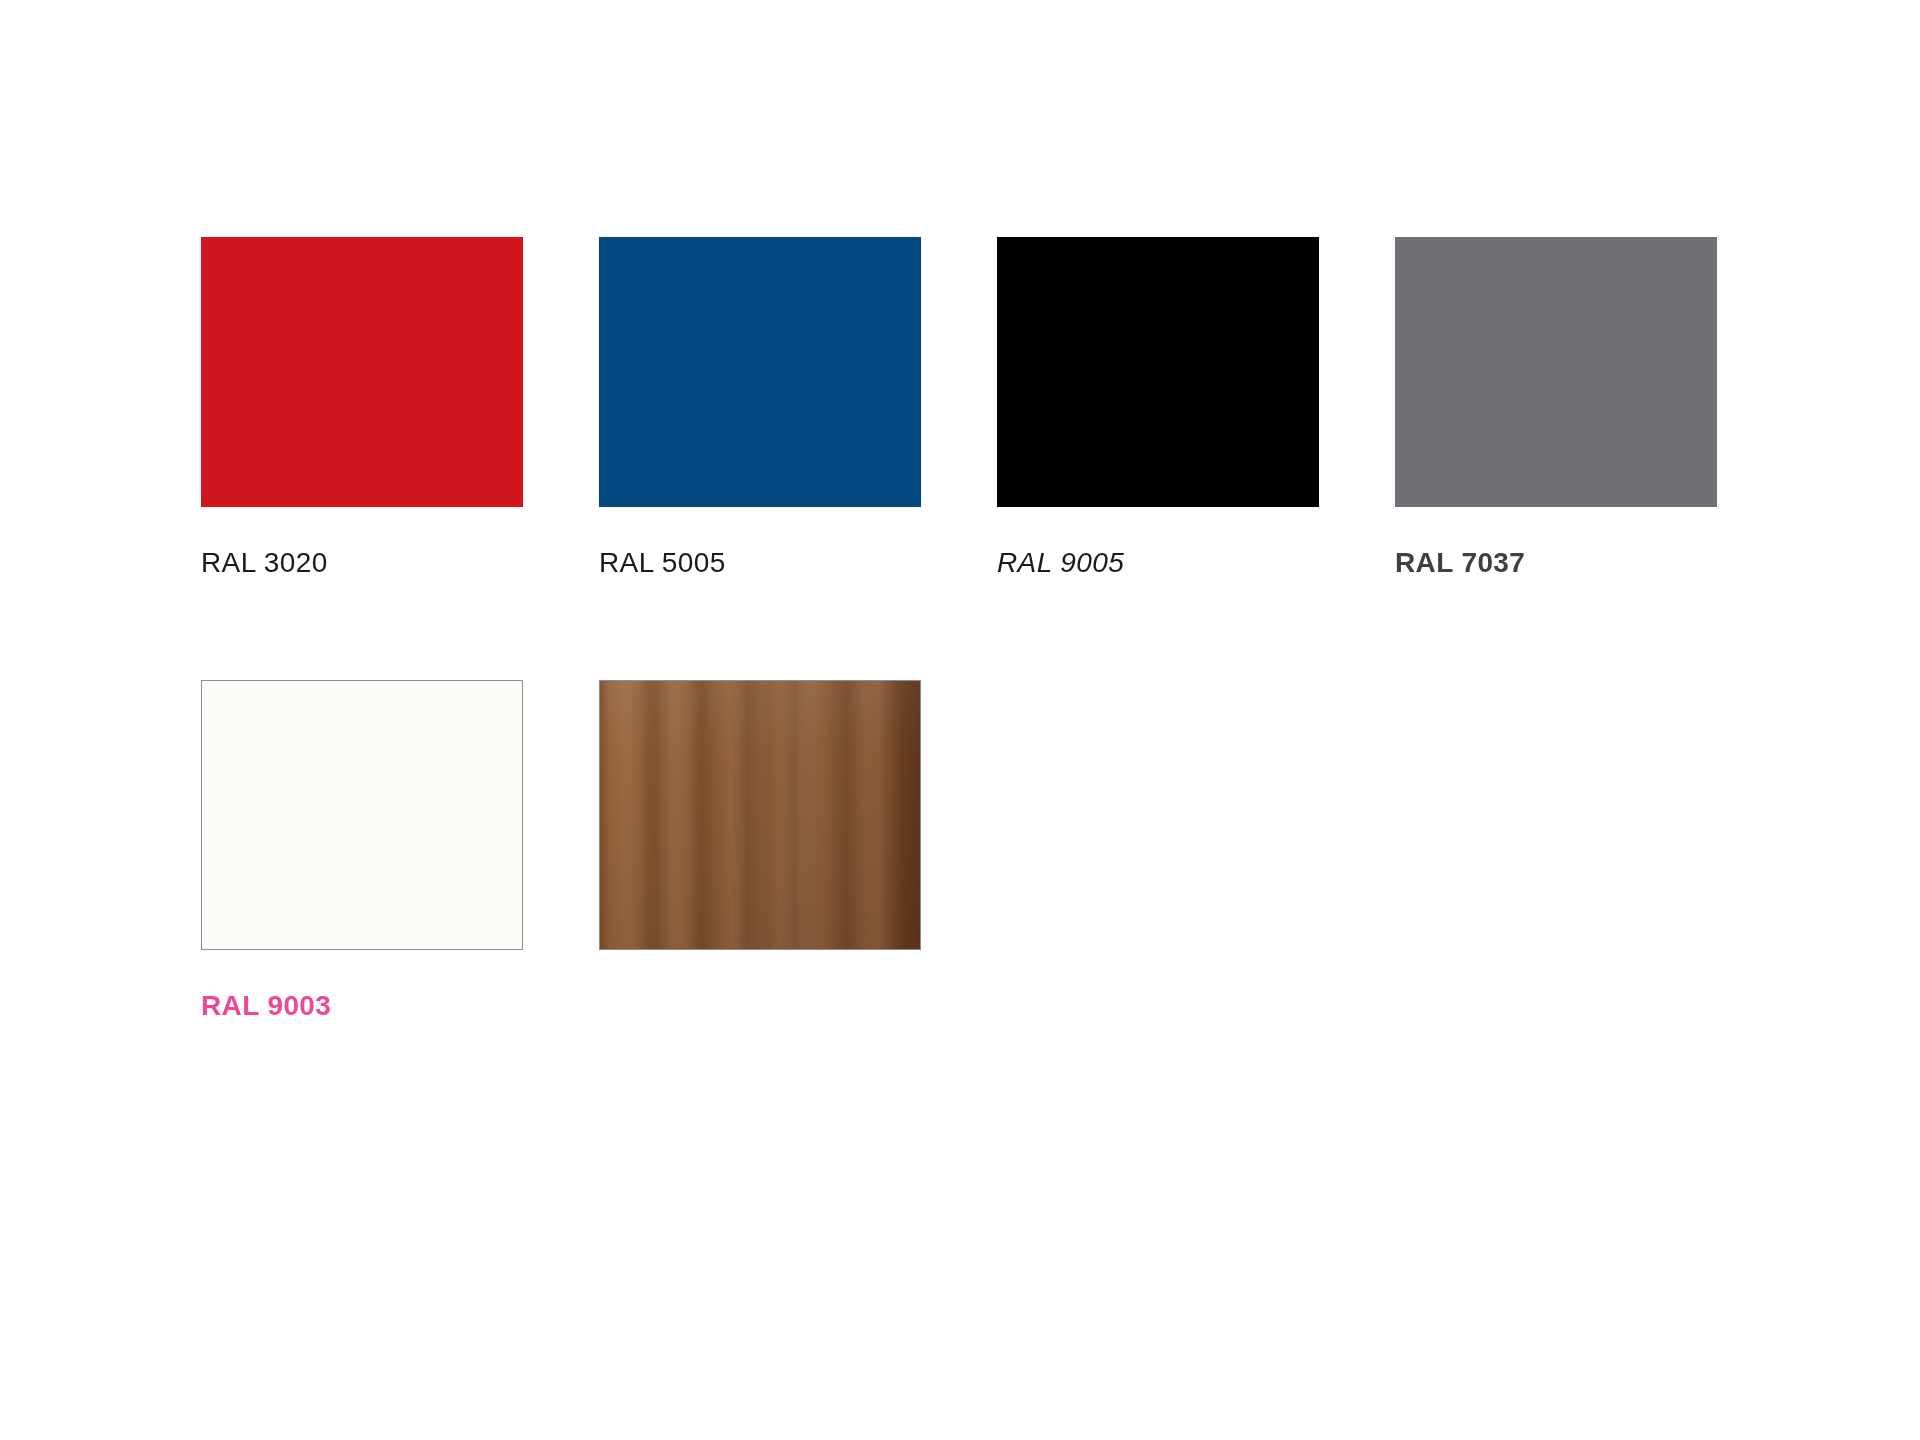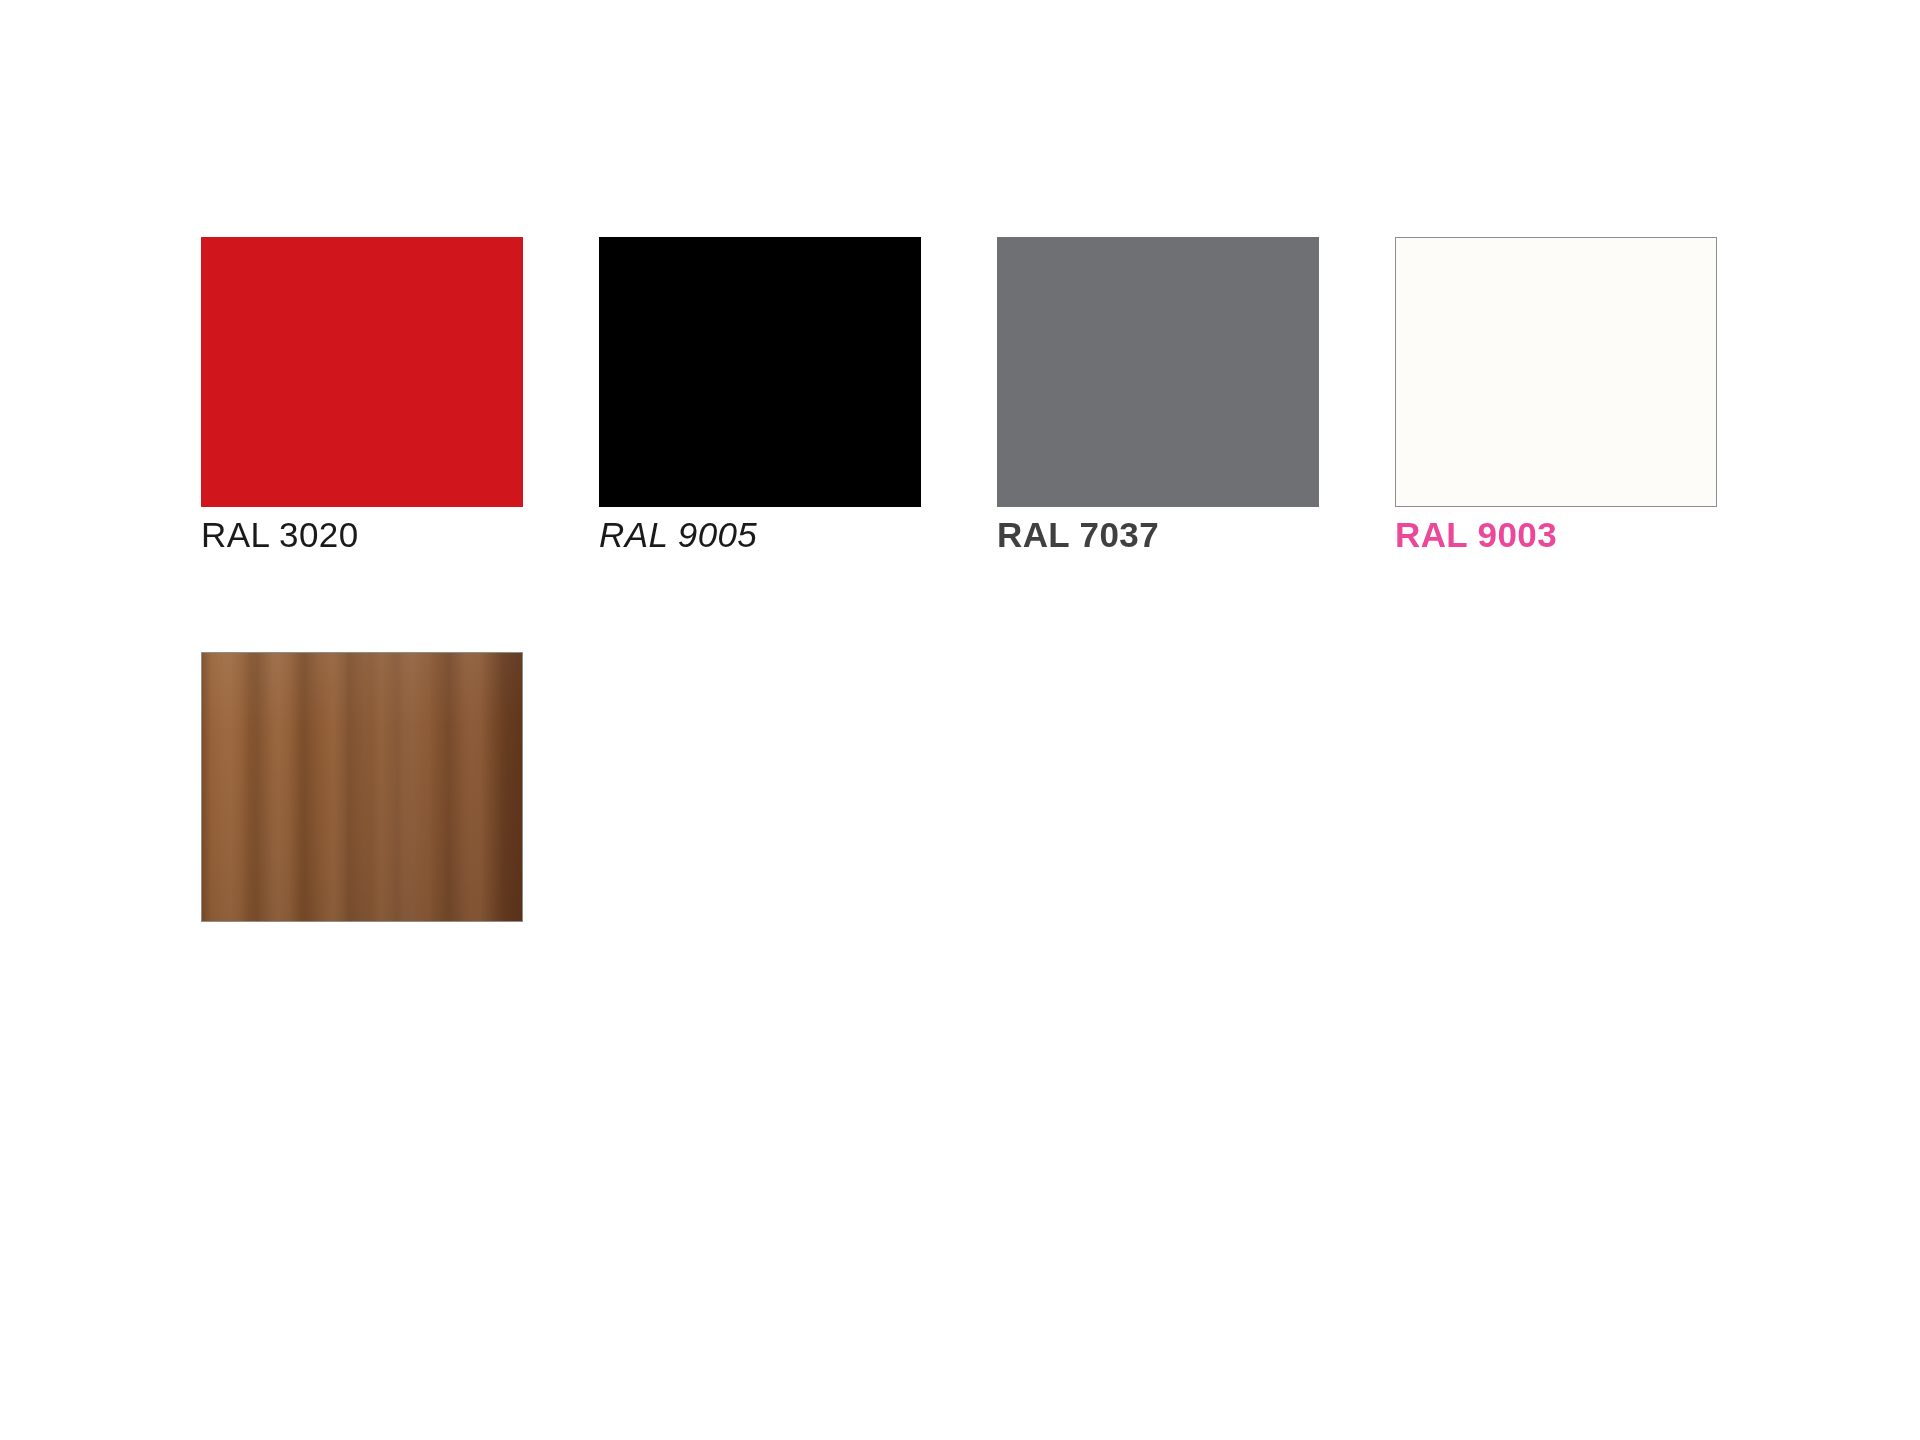--- a/index.html
+++ b/index.html
@@ -37,22 +37,22 @@
     box-sizing: border-box;
     position: relative;
     overflow: hidden;
   }
 
   .swatch-chip.bordered {
     border: 1px solid #8d8d8d;
   }
 
   .swatch-label {
-    margin-top: 4px;
-    font-size: 35px;
+    margin-top: 32px;
+    font-size: 28px;
     line-height: 48px;
     font-weight: 400;
     letter-spacing: 0.4px;
     color: #1a1a1a;
     white-space: nowrap;
   }
 
   
   .wood-grain {
     position: absolute;
@@ -104,20 +104,24 @@
 </head>
 <body style="background: rgb(255, 255, 255);">
 
 <div id="palette-board">
 
   <div class="swatch-cell">
     <div class="swatch-chip" style="background-color: rgb(208, 22, 28);"></div>
     <div class="swatch-label" style="color: rgb(26, 26, 26);">RAL 3020</div>
   </div>
 
+  <div class="swatch-cell">
+    <div class="swatch-chip" style="background-color: rgb(0, 72, 127);"></div>
+    <div class="swatch-label" style="color: rgb(26, 26, 26);">RAL 5005</div>
+  </div>
 
 
 
   <div class="swatch-cell">
     <div class="swatch-chip" style="background-color: rgb(0, 0, 0);"></div>
     <div class="swatch-label" style="color: rgb(26, 26, 26); font-style: italic;">RAL 9005</div>
   </div>
 
   <div class="swatch-cell">
     <div class="swatch-chip" style="background-color: rgb(110, 112, 116);"></div>

